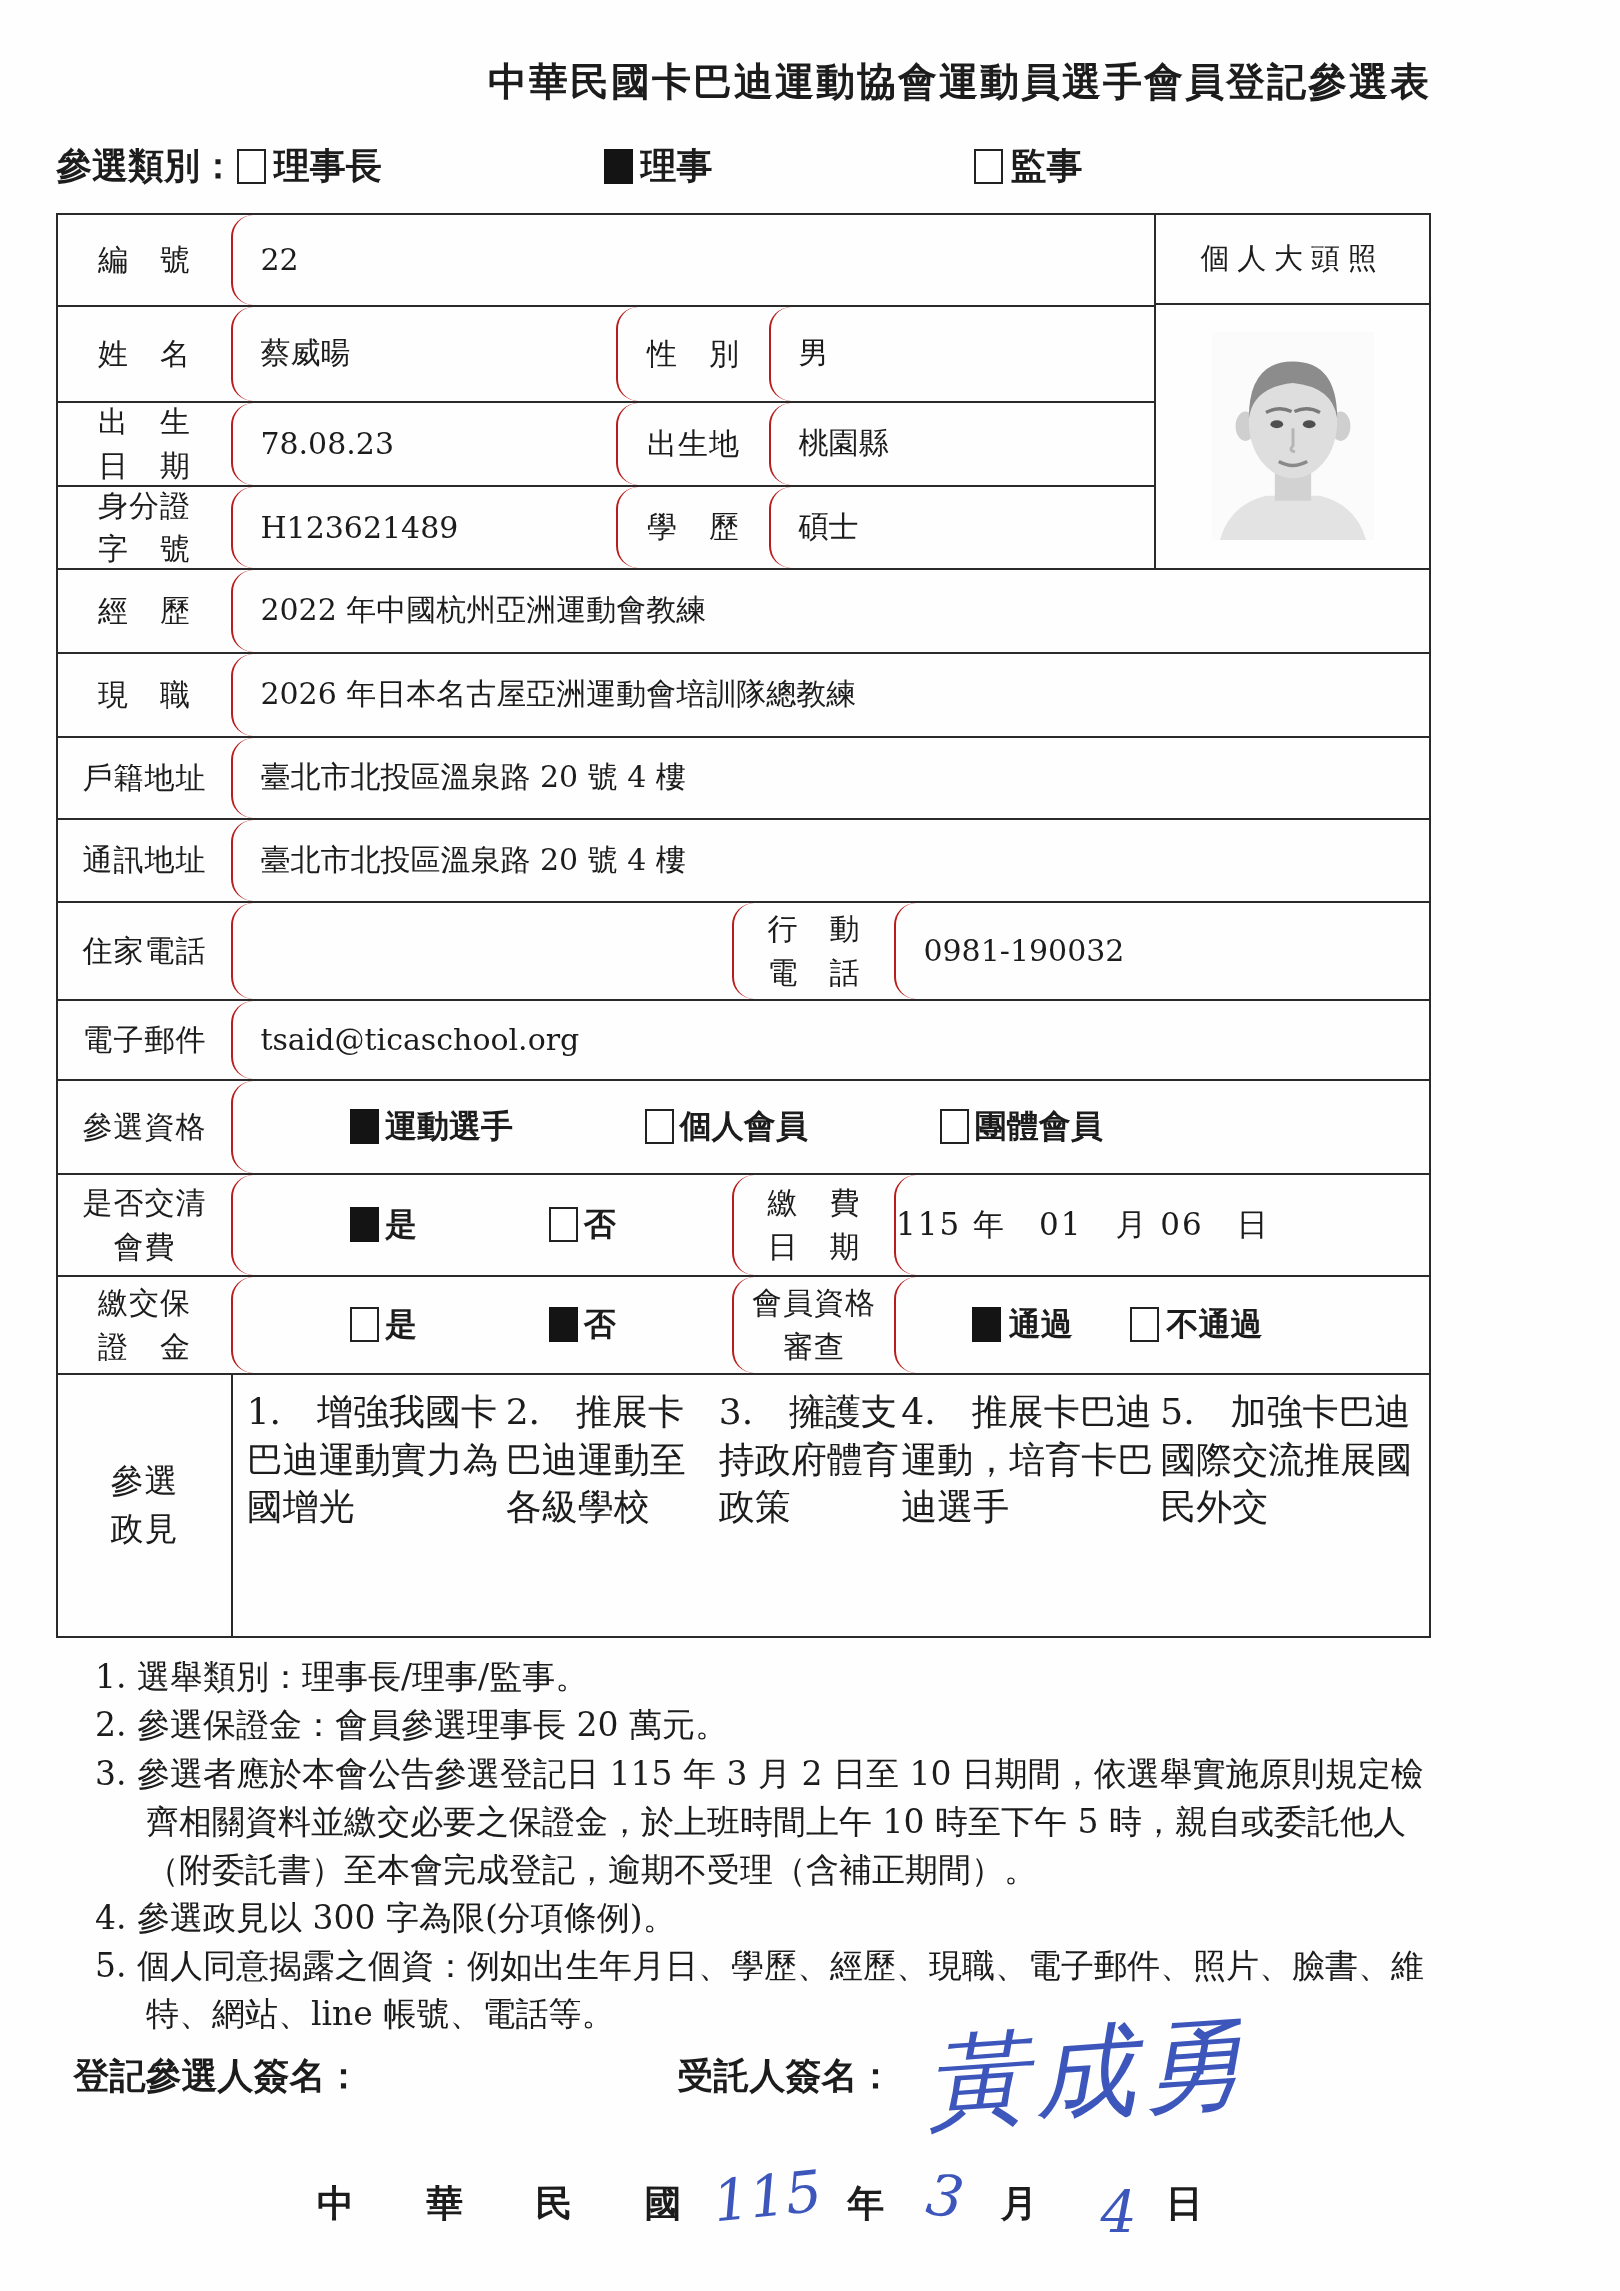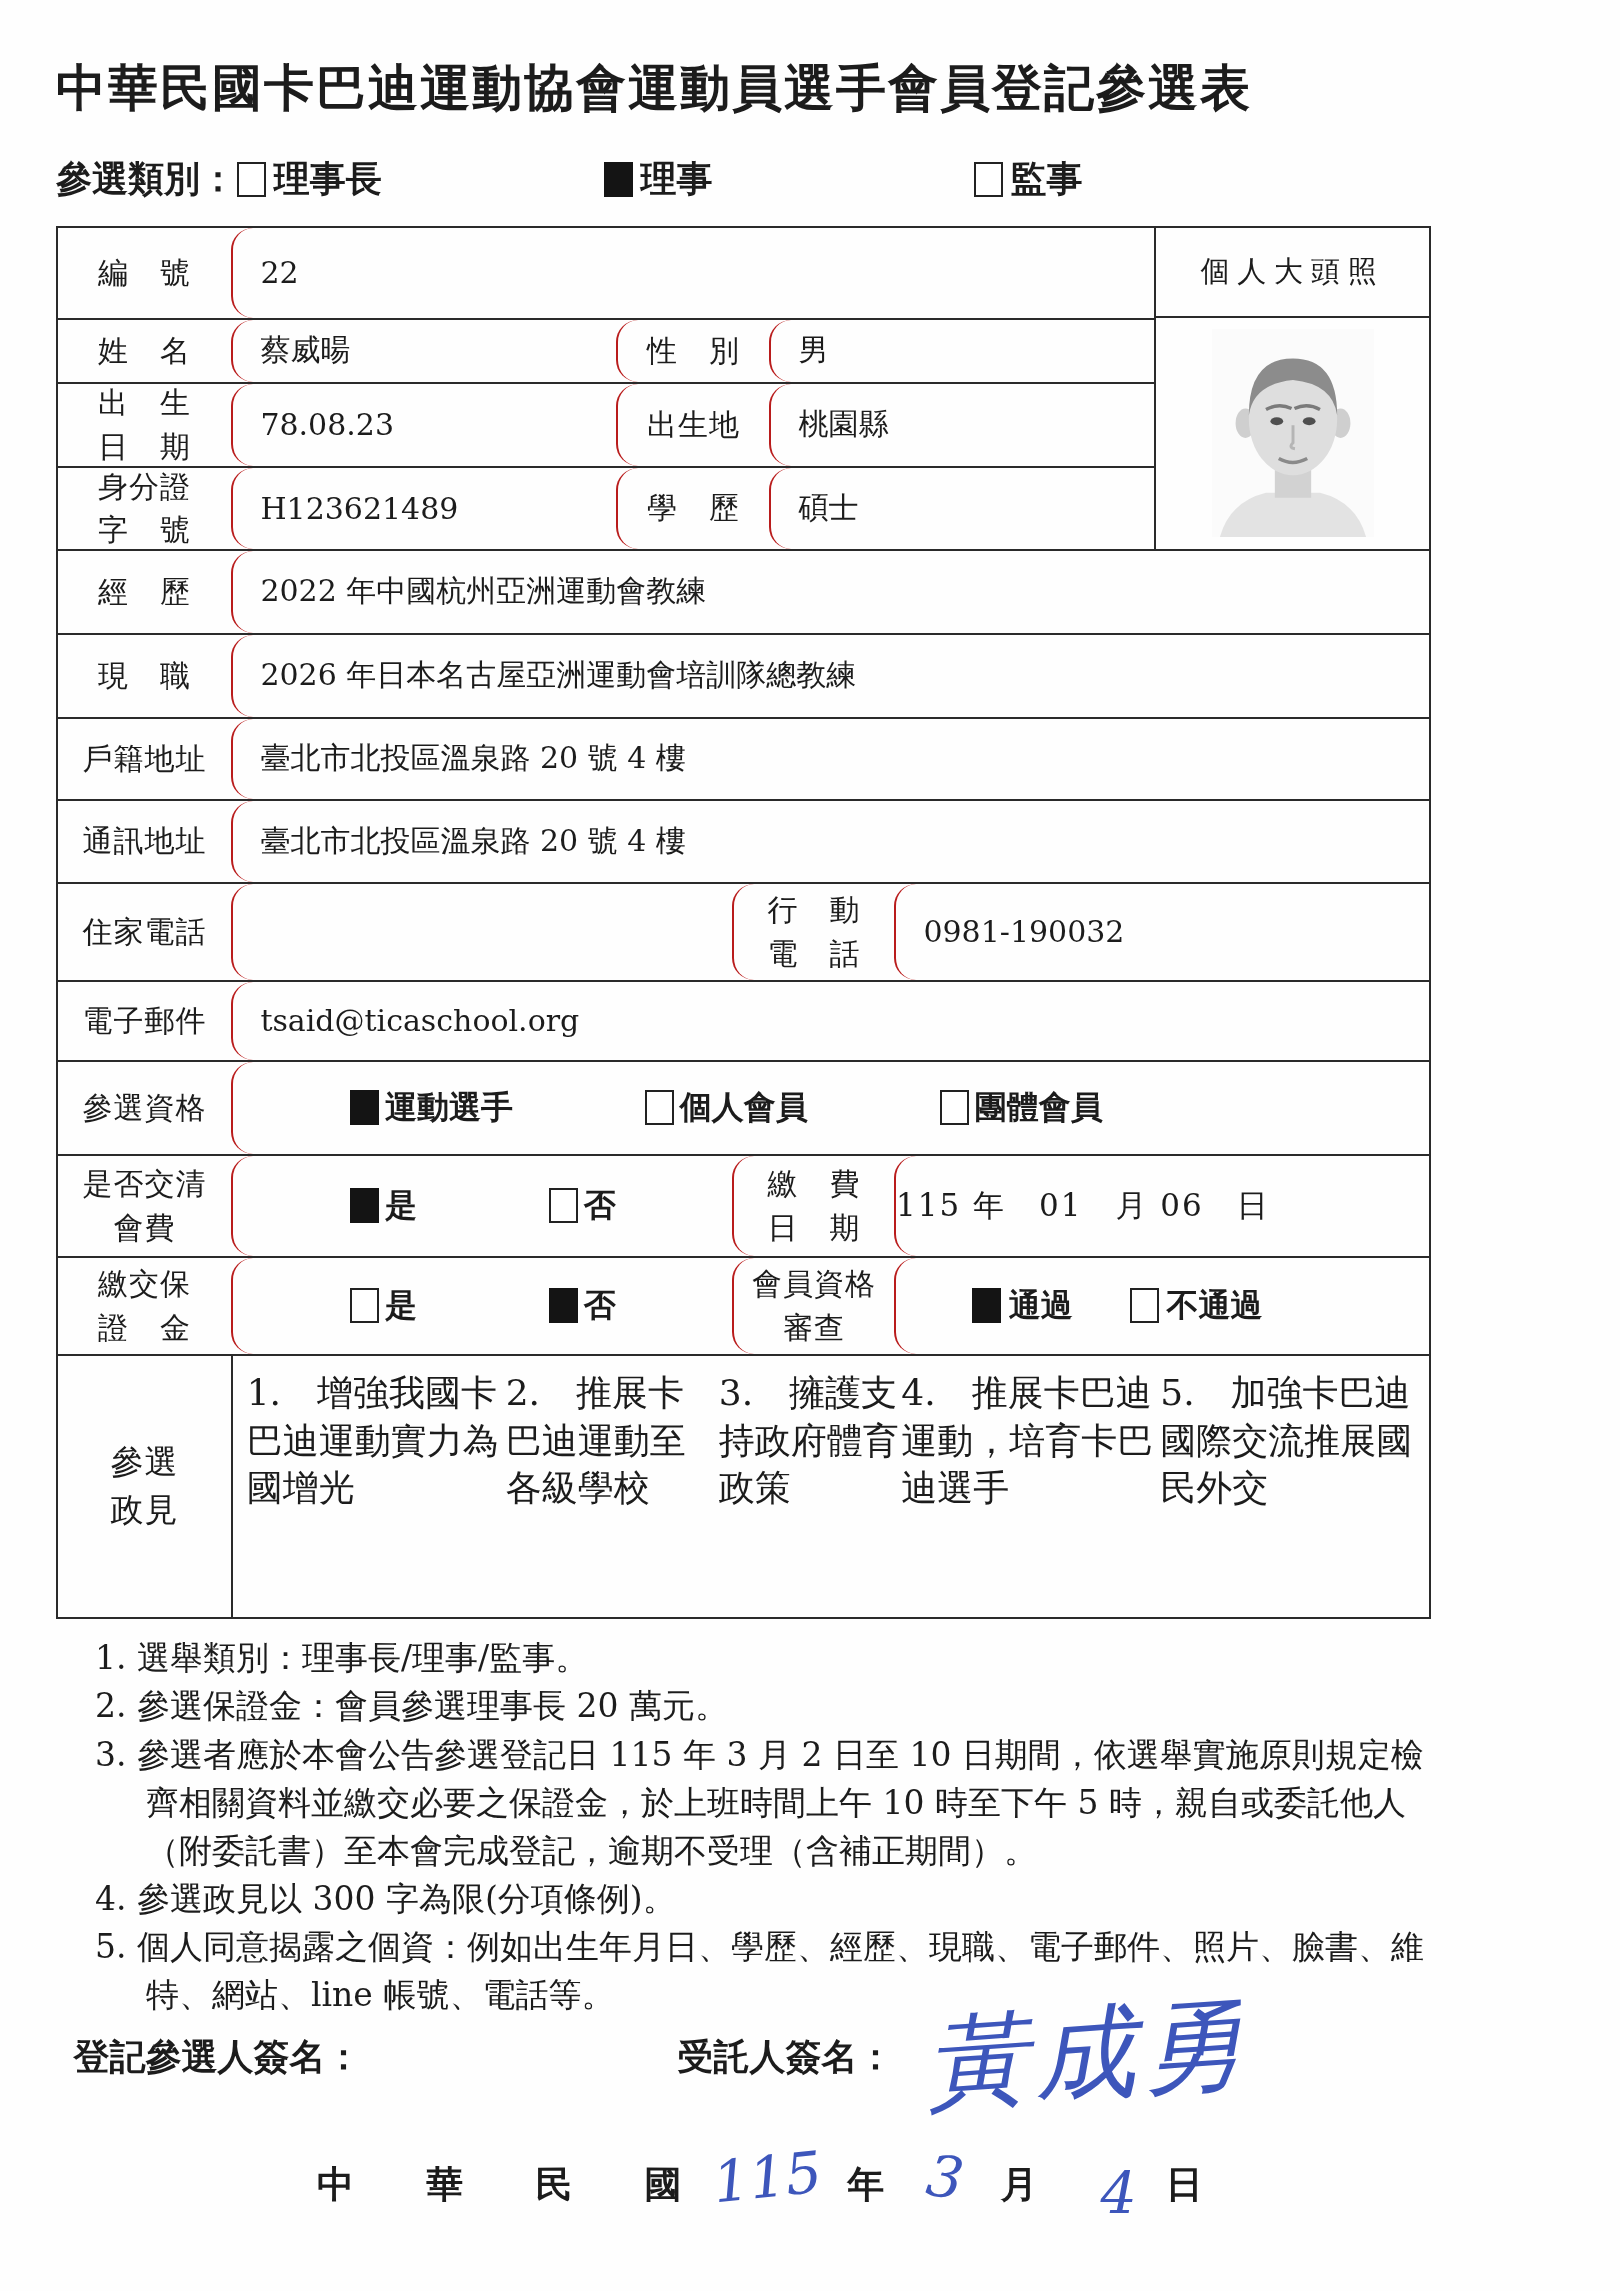--- a/index.html
+++ b/index.html
@@ -3,21 +3,21 @@
 <meta charset="utf-8">
 <style>
   html,body{margin:0;padding:0;background:#e8e8e8;}
   *{box-sizing:border-box;}
   .page{
     position:relative;width:1620px;height:2292px;background:#fefefe;
     font-family:"DejaVu Serif","Liberation Serif",serif;color:#1c1c1c;
     overflow:hidden;margin:0 auto;
   }
   .content{margin-left:56px;width:1375px;}
-  .title{padding-top:55px;font-size:50px;font-weight:700;text-align:left;letter-spacing:2px;}
+  .title{padding-top:55px;font-size:39px;font-weight:700;text-align:right;letter-spacing:2px;}
   .category-row{margin-top:33px;display:flex;align-items:center;font-size:36px;font-weight:700;height:49px;}
   .opt{display:inline-flex;align-items:center;gap:7.8px;}
   .box{display:inline-block;width:29px;height:35px;border:2.9px solid #222;background:#fff;flex:0 0 auto;}
   .box.checked{background:#141414;border-color:#141414;}
   .cat-opt1{margin-left:1px;font-family:Liberation Serif, serif;}
   .cat-opt2{margin-left:222px;}
   .cat-opt3{margin-left:261px;}
 
   .form-table{margin-top:21.6px;border:2.9px solid #2a2a2a;}
   .trow{display:flex;align-items:stretch;}
@@ -31,21 +31,21 @@
   .c-l2t{width:153px;}
   .c-v2t{flex:1;}
   .c-val{flex:1;}
   .c-v1{width:501px;}
   .c-l2{width:162px;}
   .c-v2{flex:1;}
 
   .top{display:flex;}
   .top-left{width:1096px;}
   .h1{height:90px;}
-  .h2{height:64px;}
+  .h2{height:96px;}
   .h3{height:84px;}
   .h4{height:83px;}
   .photo-col{flex:1;border-left:2px solid #2a2a2a;display:flex;flex-direction:column;}
   .photo-caption{height:90px;display:flex;align-items:center;justify-content:center;
     border-bottom:2px solid #2a2a2a;font-size:29px;letter-spacing:7.8px;}
   .photo-area{flex:1;display:flex;align-items:center;justify-content:center;}
 
   .r-exp{height:84px;}
   .r-job{height:84px;}
   .r-addr1{height:82px;}

